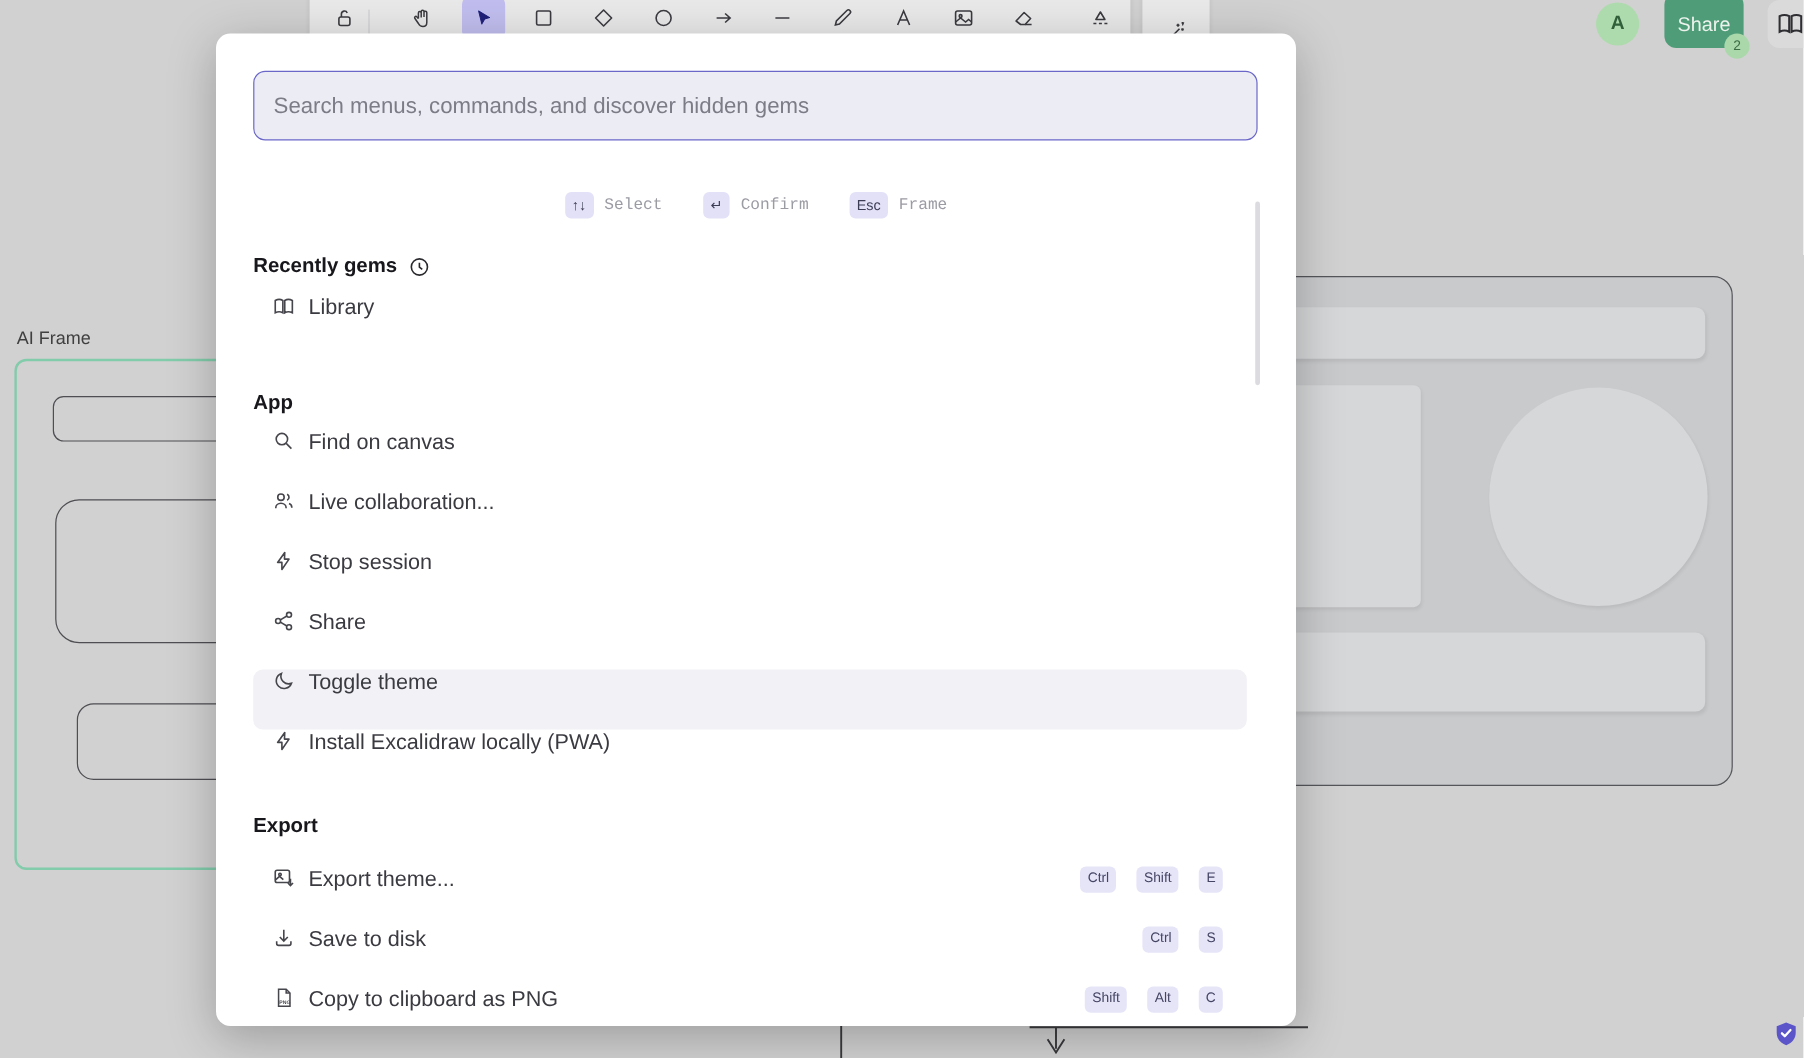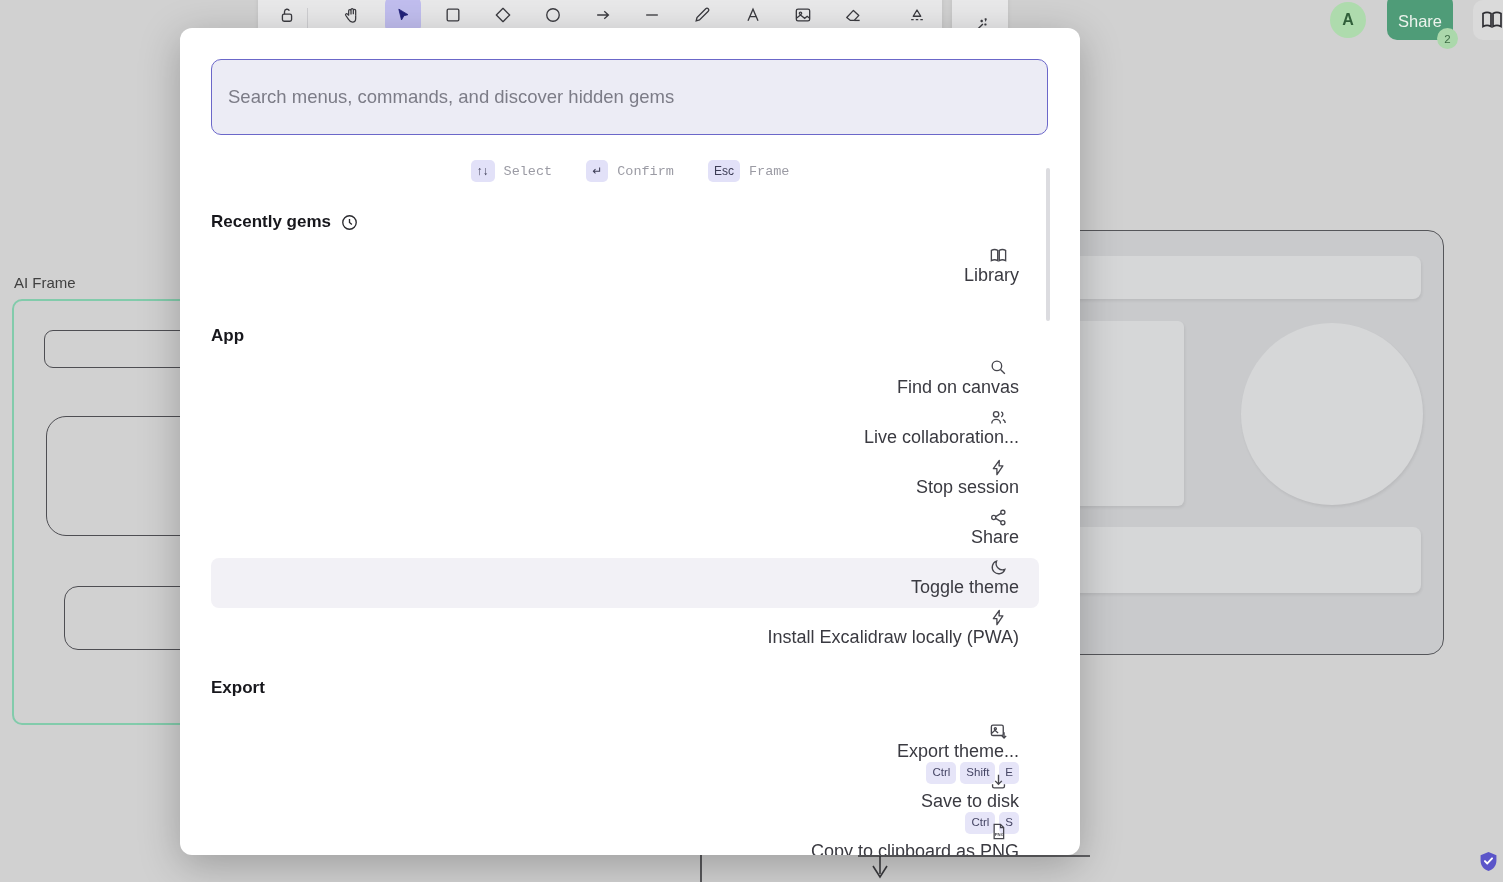--- a/index.html
+++ b/index.html
@@ -47,39 +47,39 @@
                  background:#abd8ab; color:#3c6b44; font-size:11.5px; display:flex; align-items:center; justify-content:center; }
   .lib-island { position:absolute; left:1473px; top:0px; width:44px; height:40px; background:#dadada;
                 border-radius:10px 0 0 10px; display:flex; align-items:center; padding-left:7px; color:#2e2e33; }
 
   
   .shield { position:absolute; left:1479px; top:851px; }
 
   
   .dialog { position:absolute; left:180px; top:28px; width:900px; height:827px; background:#ffffff;
             border-radius:12px; box-shadow:0 10px 40px rgba(0,0,0,0.25); overflow:hidden; }
-  .search-wrap { position:absolute; left:31px; top:31px; width:837px; height:76px; }
+  .search-wrap { position:absolute; left:31px; top:31px; width:837px; height:58px; }
   .search-input { width:100%; height:100%; background:#ececf5; border:1.2px solid #6b67c9; border-radius:10px;
                   padding:0 16px; font-size:18.5px; font-family:inherit; color:#2b2b31; outline:none; }
   .search-input::placeholder { color:#7c7c87; }
 
   .hints { position:absolute; left:0; top:132px; width:900px; display:flex; justify-content:center; gap:34px; }
   .hint { display:flex; align-items:center; gap:9px; }
   .keybadge { background:#e2e1f8; color:#3c3c55; border-radius:5px; font-size:12px; line-height:1;
               padding:5px 6px; min-width:10px; text-align:center; }
   .hint-label { font-size:13.5px; color:#9b9ba4;font-family:Liberation Mono, monospace; }
 
   .section-title { position:absolute; left:31px; display:flex; align-items:center; gap:9px;
                    font-size:17px; font-weight:700; color:#17171c; }
-  .prow { position:absolute; left:31px; width:828px; height:50px; display:flex; align-items:flex-end;
-          padding:0 20px 0 16px; border-radius:8px; color:#3a3a41;flex-direction:column; }
+  .prow { position:absolute; left:31px; width:828px; height:50px; display:flex; align-items:flex-start;
+          padding:0 20px 0 16px; border-radius:8px; color:#3a3a41; }
   .prow.hl { background:#f2f1f6; }
   .prow .ricon { width:19px; height:19px; margin-right:11px; color:#46464d; flex:0 0 auto; }
   .prow .rlabel { font-size:18px; }
-  .shortcuts { margin-left:auto; display:flex; gap:4px; }
+  .shortcuts { margin-left:auto; display:flex; gap:17px; }
   .sc { background:#e6e5f8; color:#454564; border-radius:5px; font-size:11.5px; line-height:1; padding:5px 6px; }
 
   .scrollthumb { position:absolute; left:866px; top:140px; width:4px; height:153px; background:#dcdce0; border-radius:2px; }
 
   svg { display:block; }
 </style>
 </head>
 <body>
 
 <div class="stage">

